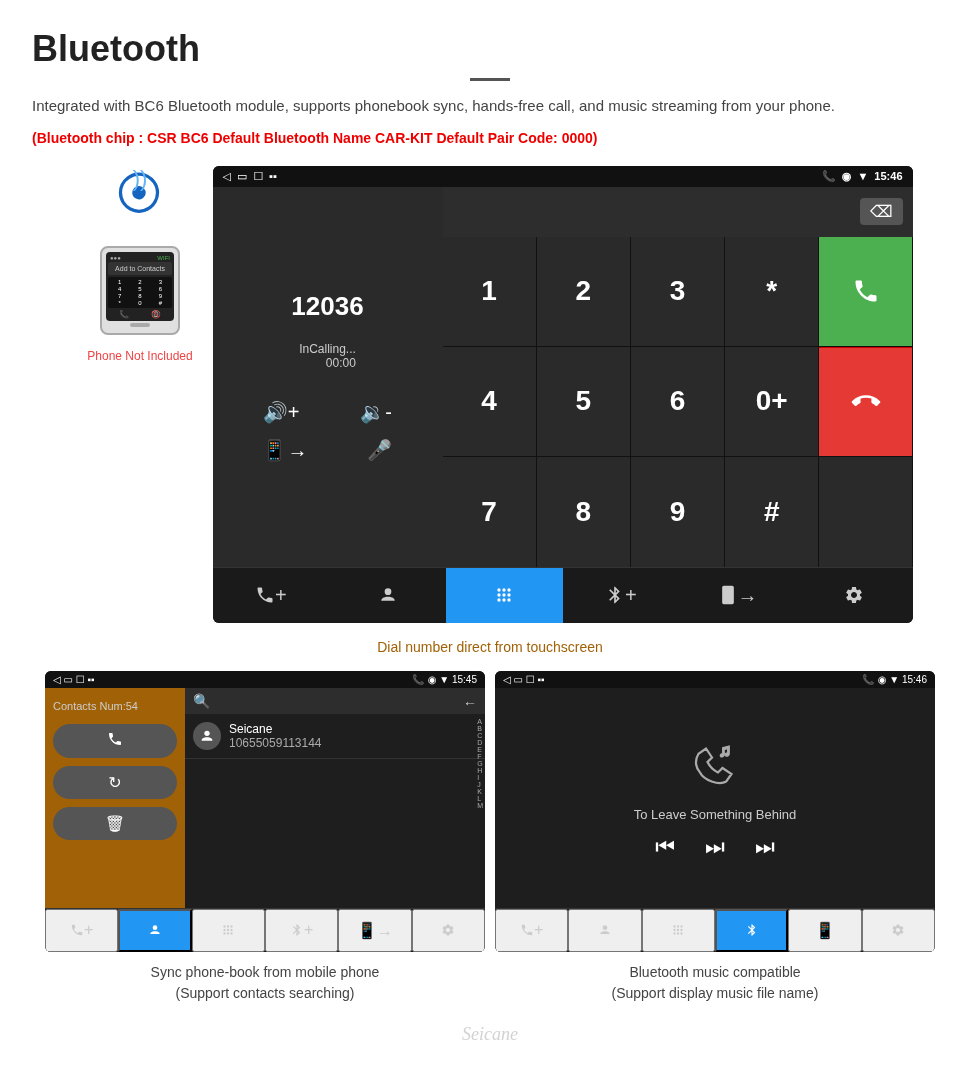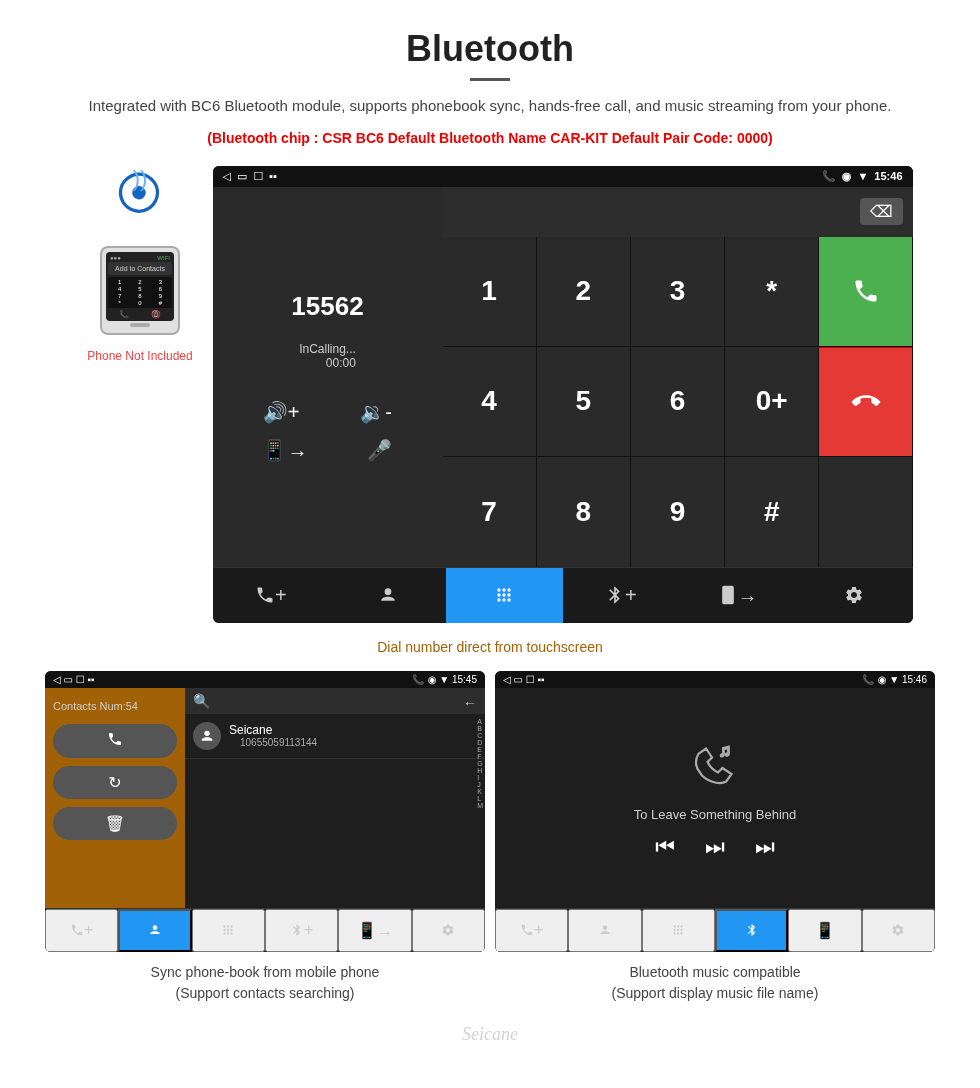--- a/index.html
+++ b/index.html
@@ -6,21 +6,21 @@
     body {
       width: 980px;
       min-height: 1088px;
       font-family: Arial, sans-serif;
       background: #fff;
       color: #333;
     }
 
     
     .page-header {
-      text-align: center;
+      text-align: left;
       padding: 28px 32px 10px;
     }
     .page-header h1 {
       font-size: 36px;
       font-weight: bold;
       color: #222;
     }
     .header-divider {
       width: 40px;
       height: 3px;
@@ -263,21 +263,21 @@
       padding: 8px 8px;
       gap: 8px;
       border-bottom: 1px solid #333;
     }
     .pb-avatar {
       width: 28px; height: 28px; background: #555; border-radius: 50%;
       display: flex; align-items: center; justify-content: center; color: #fff; font-size: 12px;
     }
     .pb-contact-info { flex: 1; }
     .pb-contact-name { color: #fff; font-size: 12px; }
-    .pb-contact-num { color: #aaa; font-size: 10px; margin-left: 11px; }
+    .pb-contact-num { color: #aaa; font-size: 12px; }
 
     
     .music-content {
       height: 220px;
       background: #1e1e1e;
       display: flex;
       flex-direction: column;
       align-items: center;
       justify-content: center;
       gap: 12px;
@@ -428,21 +428,21 @@
           <span>📞</span>
           <span>◉</span>
           <span>▼</span>
           <span>15:46</span>
         </div>
       </div>
 
       <div class="dial-content">
 
         <div class="dial-left">
-          <div class="dial-number">15562</div>
+          <div class="dial-number">12036</div>
           <div class="dial-status">
             <div>InCalling...</div>
             <div>00:00</div>
           </div>
           <div class="dial-controls-left">
             <div class="ctrl-row">
               <span class="ctrl-btn">🔊+</span>
               <span class="ctrl-btn">🔉-</span>
             </div>
             <div class="ctrl-row">

